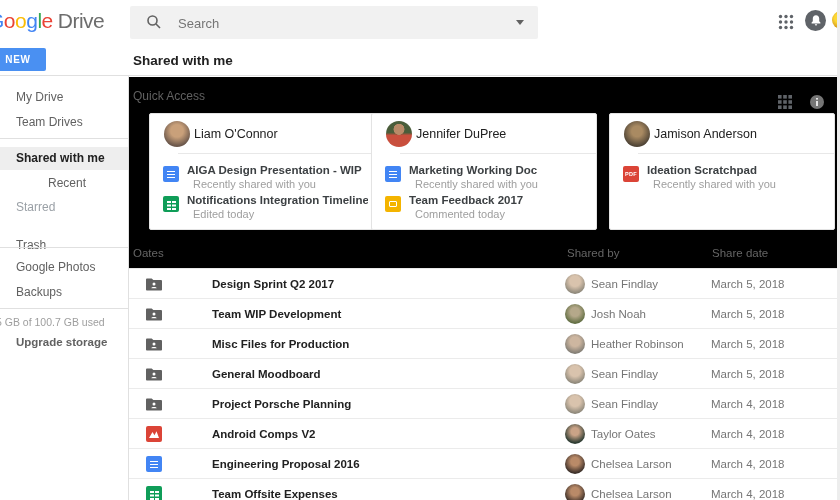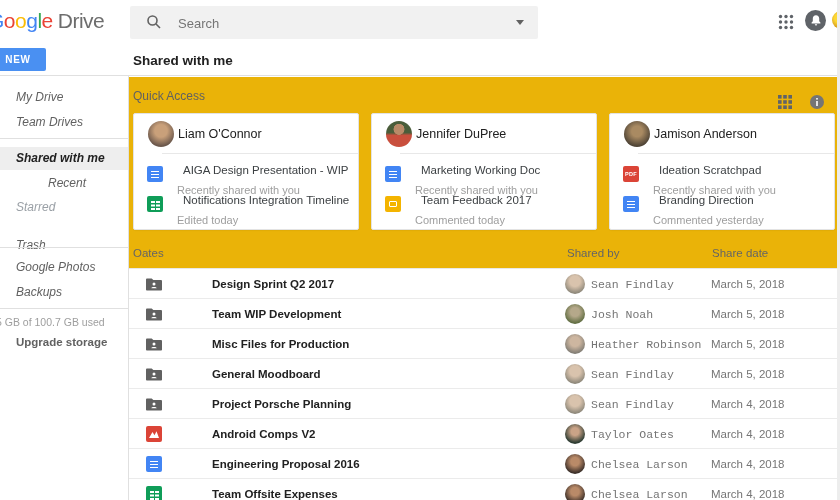--- a/index.html
+++ b/index.html
@@ -24,43 +24,43 @@
 
   
   .toolbar { position:absolute; left:0; top:45px; width:840px; height:31px; background:#fff; border-bottom:1px solid #e0e0e0; z-index:3; }
   .new-btn { position:absolute; left:-10px; top:3px; width:56px; height:23px; background:#4a90f2; border:none;
     color:#fff; font-size:10px; font-weight:bold; letter-spacing:0.8px; border-radius:2px; text-align:center;
     line-height:23px; font-family:"Liberation Sans", sans-serif; cursor:pointer; }
   .page-title { position:absolute; left:133px; top:8px; font-size:13.5px; font-weight:bold; color:#212121; }
 
   
   .sidebar { position:absolute; left:0; top:76px; width:128px; height:424px; background:#fff; z-index:2; }
-  .snav { position:absolute; left:0; width:128px; font-size:12px; color:#616161; padding-left:16px; cursor:pointer;font-style:italic; }
+  .snav { position:absolute; left:0; width:128px; font-size:12px; color:#616161; padding-left:16px; cursor:pointer; }
   .snav.sel { background:#eeeeee; font-weight:bold; color:#212121; height:23px; line-height:23px; }
   .snav.lighter { color:#9aa0a6; }
   .sdiv { position:absolute; left:0; width:128px; height:1px; background:#e0e0e0; }
   .storage { position:absolute; left:-4px; width:140px; font-size:10.5px; color:#9e9e9e; white-space:nowrap; }
   .upgrade { position:absolute; left:16px; font-size:11.5px; color:#616161; font-weight:bold; cursor:pointer; }
 
   
-  .main { position:absolute; left:129px; top:77px; width:711px; height:423px; background:#eab308; overflow:hidden; z-index:1; }
+  .main { position:absolute; left:129px; top:77px; width:711px; height:423px; background:#000000; overflow:hidden; z-index:1; }
   .main-vline { position:absolute; left:128px; top:76px; width:1px; height:424px; background:#e0e0e0; z-index:2; }
   .qa-label { position:absolute; left:4px; top:12px; font-size:12px; color:#616161; }
 
   .card { position:absolute; top:36px; width:226px; height:117px; background:#fff; border:1px solid #e3e3e3;
     border-radius:2px; box-shadow:0 1px 1px rgba(0,0,0,0.04); cursor:pointer; }
-  .card.c0 { left:4px;padding-left:20px; } .card.c1 { left:242px; } .card.c2 { left:480px; }
+  .card.c0 { left:20px;padding-left:20px; } .card.c1 { left:242px; } .card.c2 { left:480px; }
   .qa-avatar { position:absolute; left:14px; top:7px; width:26px; height:26px; border-radius:50%; }
   .qa-owner { position:absolute; left:44px; top:13px; font-size:12.5px; color:#212121; }
   .card-div { position:absolute; top:39px; left:28px; right:0; height:1px; background:#e8e8e8; }
   .qa-item { position:absolute; left:13px; right:6px; height:28px; }
   .qa-item.i0 { top:50px; } .qa-item.i1 { top:80px; }
-  .qa-item .t { margin-left:36px; font-size:11.5px; font-weight:normal; color:#3c4043; line-height:13px;
+  .qa-item .t { margin-left:24px; font-size:11.5px; font-weight:bold; color:#3c4043; line-height:13px;
     white-space:nowrap; overflow:hidden; }
-  .qa-item .s { margin-left:30px; font-size:11px; color:#9e9e9e; line-height:13px; margin-top:7px; }
+  .qa-item .s { margin-left:30px; font-size:11px; color:#9e9e9e; line-height:13px; margin-top:1px; }
 
   
   .ficon { position:absolute; left:0; top:2px; width:16px; height:16px; border-radius:2px; display:block; }
   .ficon.docs::before { content:""; position:absolute; left:4px; top:4.5px; width:8px; height:1.5px; background:#fff;
     box-shadow:0 3px 0 #fff, 0 6px 0 #fff; }
   .ficon.sheets::before { content:""; position:absolute; left:3.5px; top:4.5px; width:4px; height:2px; background:#fff;
     box-shadow:5px 0 0 #fff, 0 3.5px 0 #fff, 5px 3.5px 0 #fff, 0 7px 0 #fff, 5px 7px 0 #fff; }
   .ficon.slides::before { content:""; position:absolute; left:4px; top:5px; width:6px; height:3.5px;
     border:1.5px solid #fff; border-radius:1px; }
   .ficon.image::before { content:""; position:absolute; left:3px; top:5px; width:10px; height:7px; background:#fff;
@@ -71,21 +71,21 @@
   
   .tbl-head-row { position:absolute; top:170px; left:0; width:711px; height:20px; }
   .th { position:absolute; font-size:11.5px; color:#656565; cursor:pointer; }
   .th.c-name { left:4px; } .th.c-shared { left:438px; } .th.c-date { left:583px; }
   .tbl-body { position:absolute; top:191px; left:0; width:711px; border-top:1px solid #e8e8e8; }
   .trow { position:relative; width:711px; height:30px; background:#fff; border-bottom:1px solid #ebebeb; cursor:pointer; }
   .trow .ficon { left:17px; top:7px; }
   .foldericon { position:absolute; left:16px; top:8px; }
   .fname { position:absolute; left:43px; top:9px; font-size:11.5px; font-weight:bold; color:#212121;padding-left:40px; }
   .r-avatar { position:absolute; left:436px; top:5px; width:20px; height:20px; border-radius:50%; }
-  .sharer { position:absolute; left:462px; top:9px; font-size:11.5px; color:#757575;font-family:Liberation Mono, monospace; }
+  .sharer { position:absolute; left:462px; top:9px; font-size:11.5px; color:#757575; }
   .sdate { position:absolute; left:582px; top:9px; font-size:11.5px; color:#757575; }
 
   
   .av-liam { background:radial-gradient(circle at 50% 38%, #c9a07a 30%, #6c584c 72%); }
   .av-jennifer { background:radial-gradient(circle at 50% 32%, #b98a68 24%, rgba(0,0,0,0) 26%),
     linear-gradient(180deg, #4a5d3a 45%, #c94f3d 55%); }
   .av-jamison { background:radial-gradient(circle at 50% 40%, #a98a62 26%, #4f4436 72%); }
   .av-sean { background:radial-gradient(circle at 50% 36%, #d9c3ad 32%, #8a8578 76%); }
   .av-josh { background:radial-gradient(circle at 50% 40%, #b5a88a 28%, #5d6b3f 74%); }
   .av-heather { background:radial-gradient(circle at 50% 38%, #cdb6a0 30%, #7d7a72 76%); }
@@ -215,25 +215,20 @@
     <span class="qa-avatar av-jamison"></span>
     <span class="qa-owner">Jamison Anderson</span>
     <div class="card-div"></div>
     <div class="qa-item i0">
       <span class="ficon pdf" style="background: rgb(219, 68, 55);">
           <i class="pdf-label">PDF</i>
         </span>
       <div class="t">Ideation Scratchpad</div>
       <div class="s">Recently shared with you</div>
     </div>
-    <div class="qa-item i1">
-      <span class="ficon docs" style="background: rgb(66, 133, 244);"></span>
-      <div class="t">Branding Direction</div>
-      <div class="s">Commented yesterday</div>
-    </div>
   </div>
 
   <div class="tbl-head-row">
     <span class="th c-name">Oates</span>
     <span class="th c-shared">Shared by</span>
     <span class="th c-date">Share date</span>
   </div>
 
   <div class="tbl-body">
 

